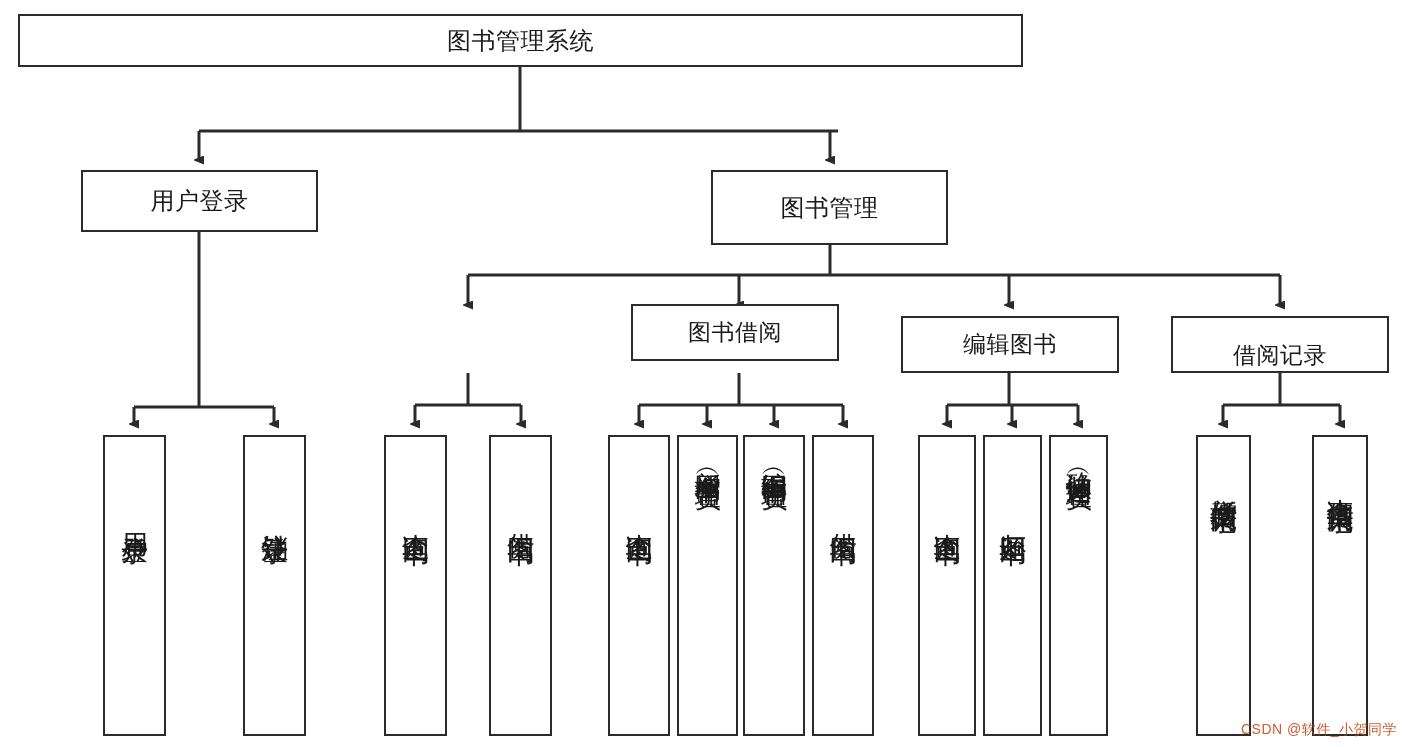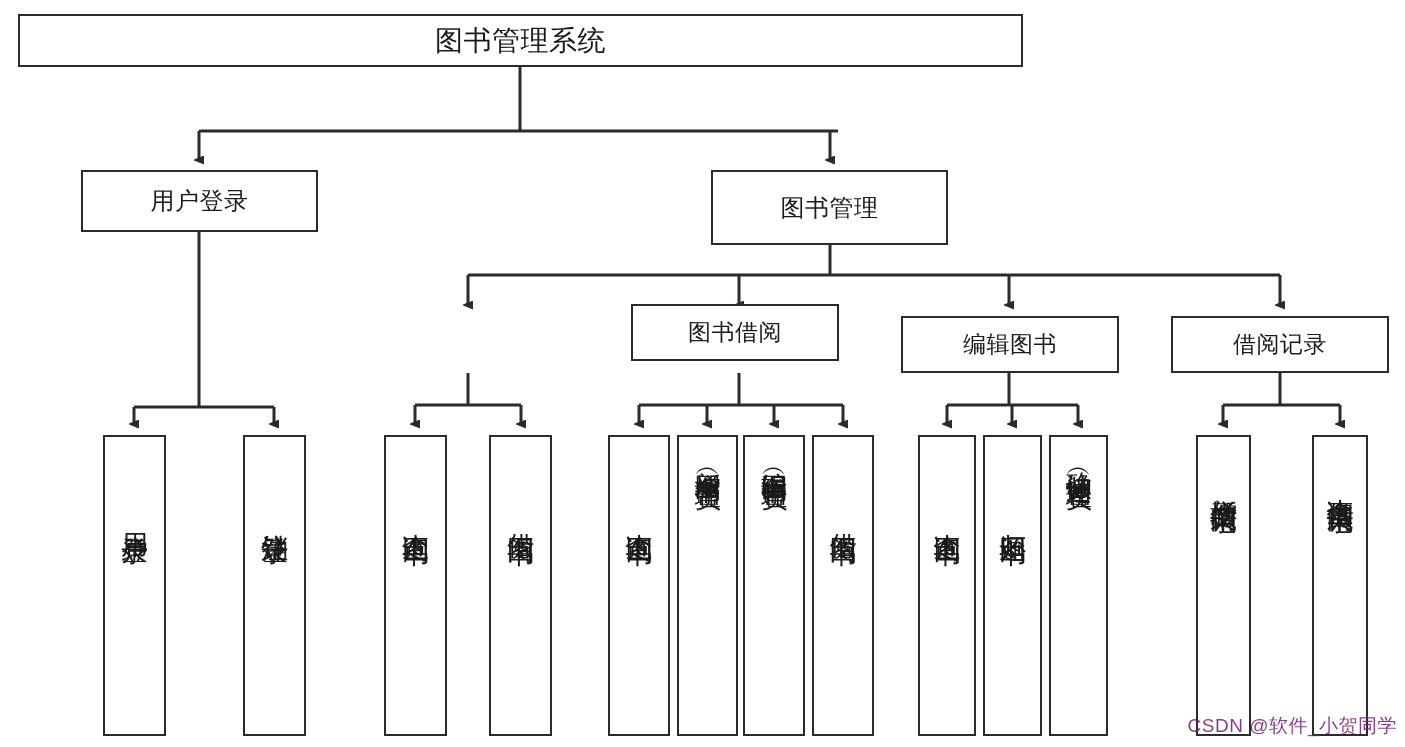--- a/index.html
+++ b/index.html
@@ -31,21 +31,21 @@
     display: flex;
     align-items: center;
     justify-content: center;
     color: #1a1a1a;
   }
   .node .label {
     display: block;
     text-align: center;
     letter-spacing: 0.5px;
   }
-  .node-root .label { font-size: 28px; }
+  .node-root .label { font-size: 24px; }
   .node-l2 .label  { font-size: 24px; }
   .node-l3 .label  { font-size: 23px; }
 
   .node-leaf {
     align-items: flex-start;
     justify-content: center;
     padding-top: 14px;
   }
   .node-leaf .label {
     writing-mode: vertical-rl;
@@ -54,22 +54,22 @@
     line-height: 1.06;
     letter-spacing: 2px;
     white-space: nowrap;
   }
   .node-leaf.leaf-tall .label { font-size: 26px; }
 
   .watermark {
     position: absolute;
     right: 8px;
     bottom: 8px;
-    font-size: 19px;
-    color: #701a75;
+    font-size: 14px;
+    color: #c2410c;
     opacity: 0.85;
     white-space: nowrap;
     letter-spacing: 0.5px;
   }
 </style>
 </head>
 <body>
 
 <div id="canvas">
 
@@ -133,21 +133,21 @@
   <div class="node node-l2" style="left:711px; top:170px; width:237px; height:75px;">
     <span class="label">图书管理</span>
   </div>
 
   <div class="node node-l3" style="left:631px; top:304px; width:208px; height:57px;">
     <span class="label">图书借阅</span>
   </div>
   <div class="node node-l3" style="left:901px; top:316px; width:218px; height:57px;">
     <span class="label">编辑图书</span>
   </div>
-  <div class="node node-l3" style="left:1171px; top:316px; width:218px; height:57px;">
+  <div class="node node-l3" style="left:1171px; top:316px; width:218px; height:57px;align-items:flex-end;">
     <span class="label">借阅记录</span>
   </div>
 
   <div class="node node-leaf" style="left:103px; top:435px; width:63px; height:301px; padding-top:75px;">
     <span class="label">用户登录</span>
   </div>
   <div class="node node-leaf" style="left:243px; top:435px; width:63px; height:301px; padding-top:75px;">
     <span class="label">注销登录</span>
   </div>
 

